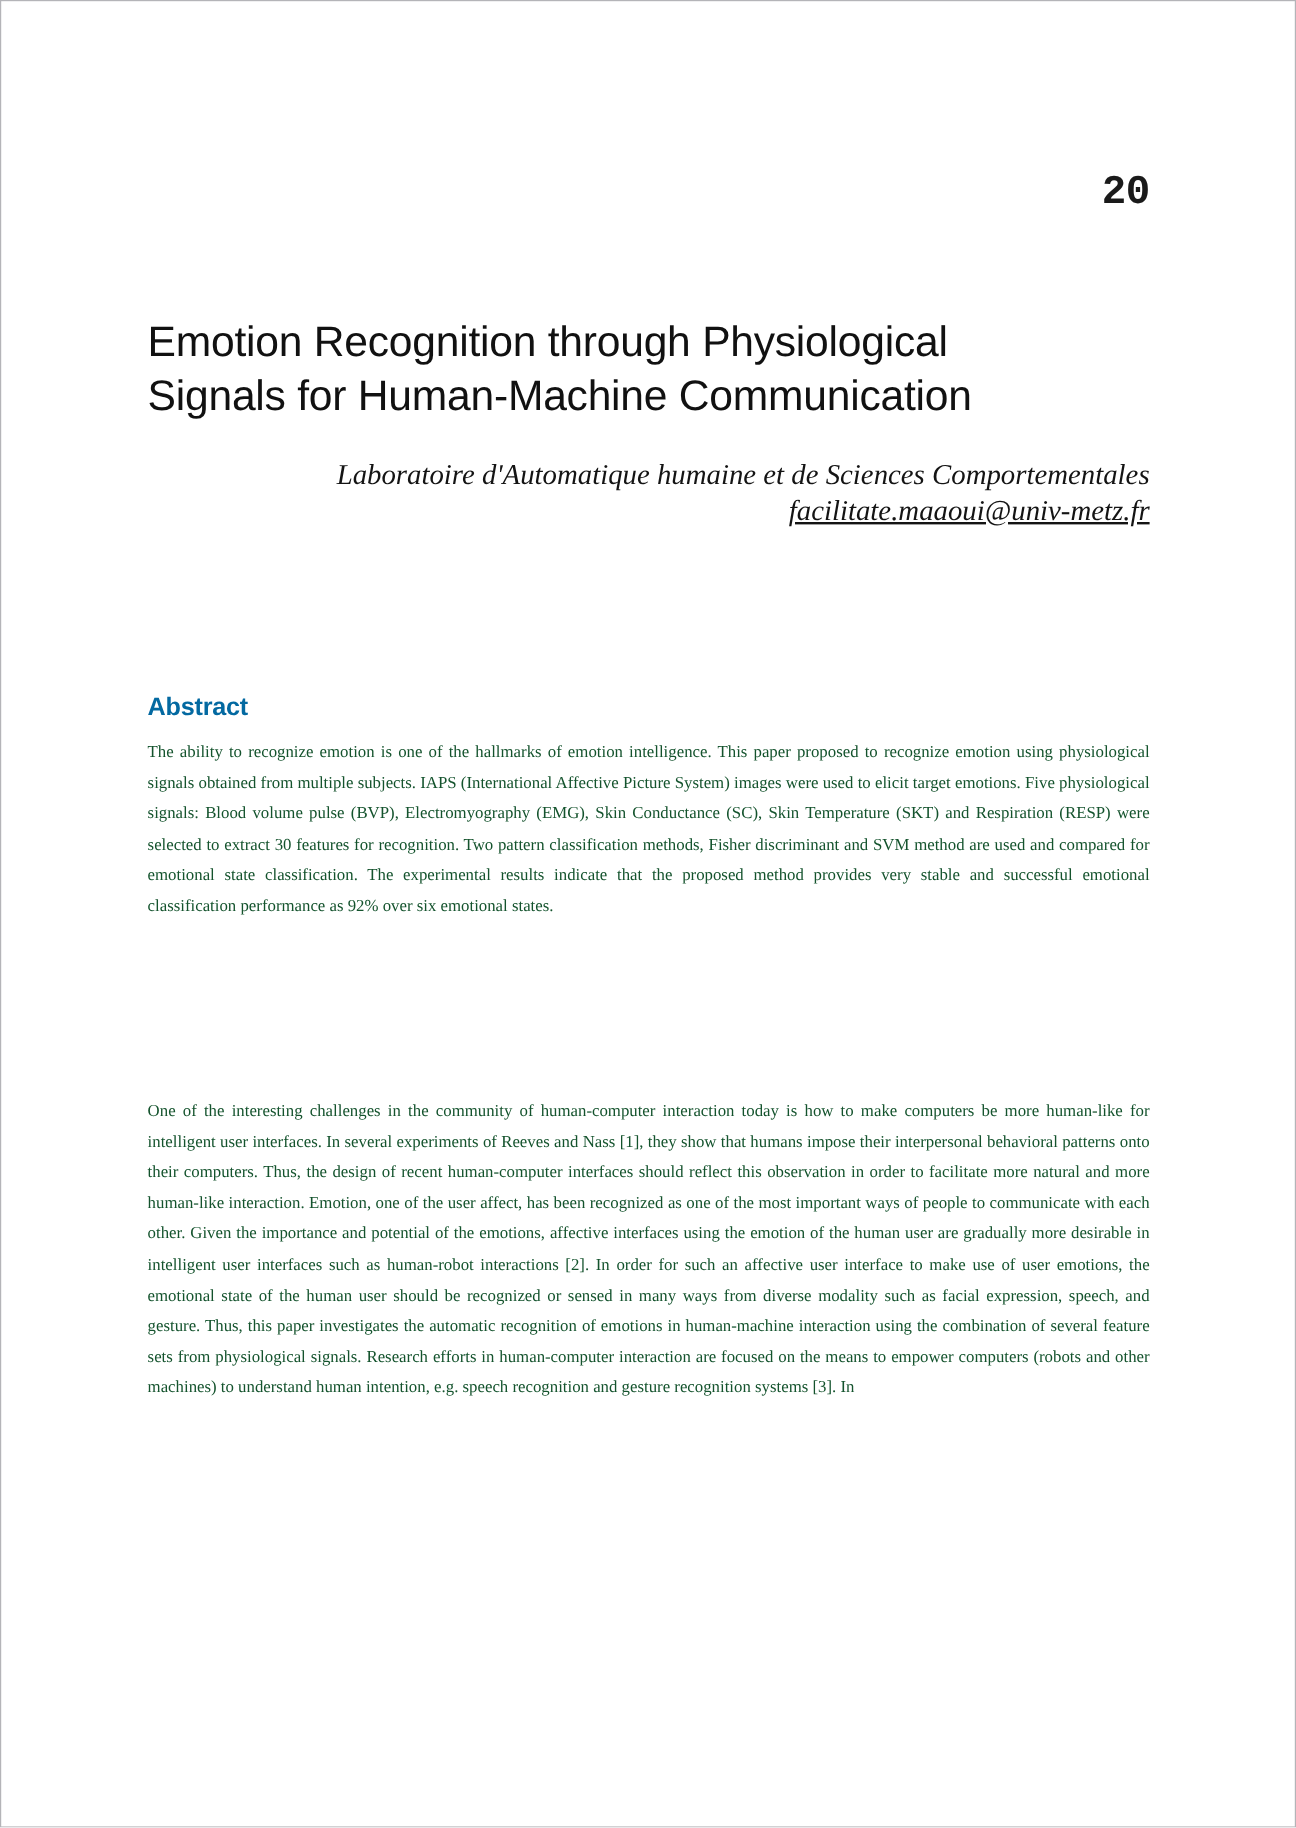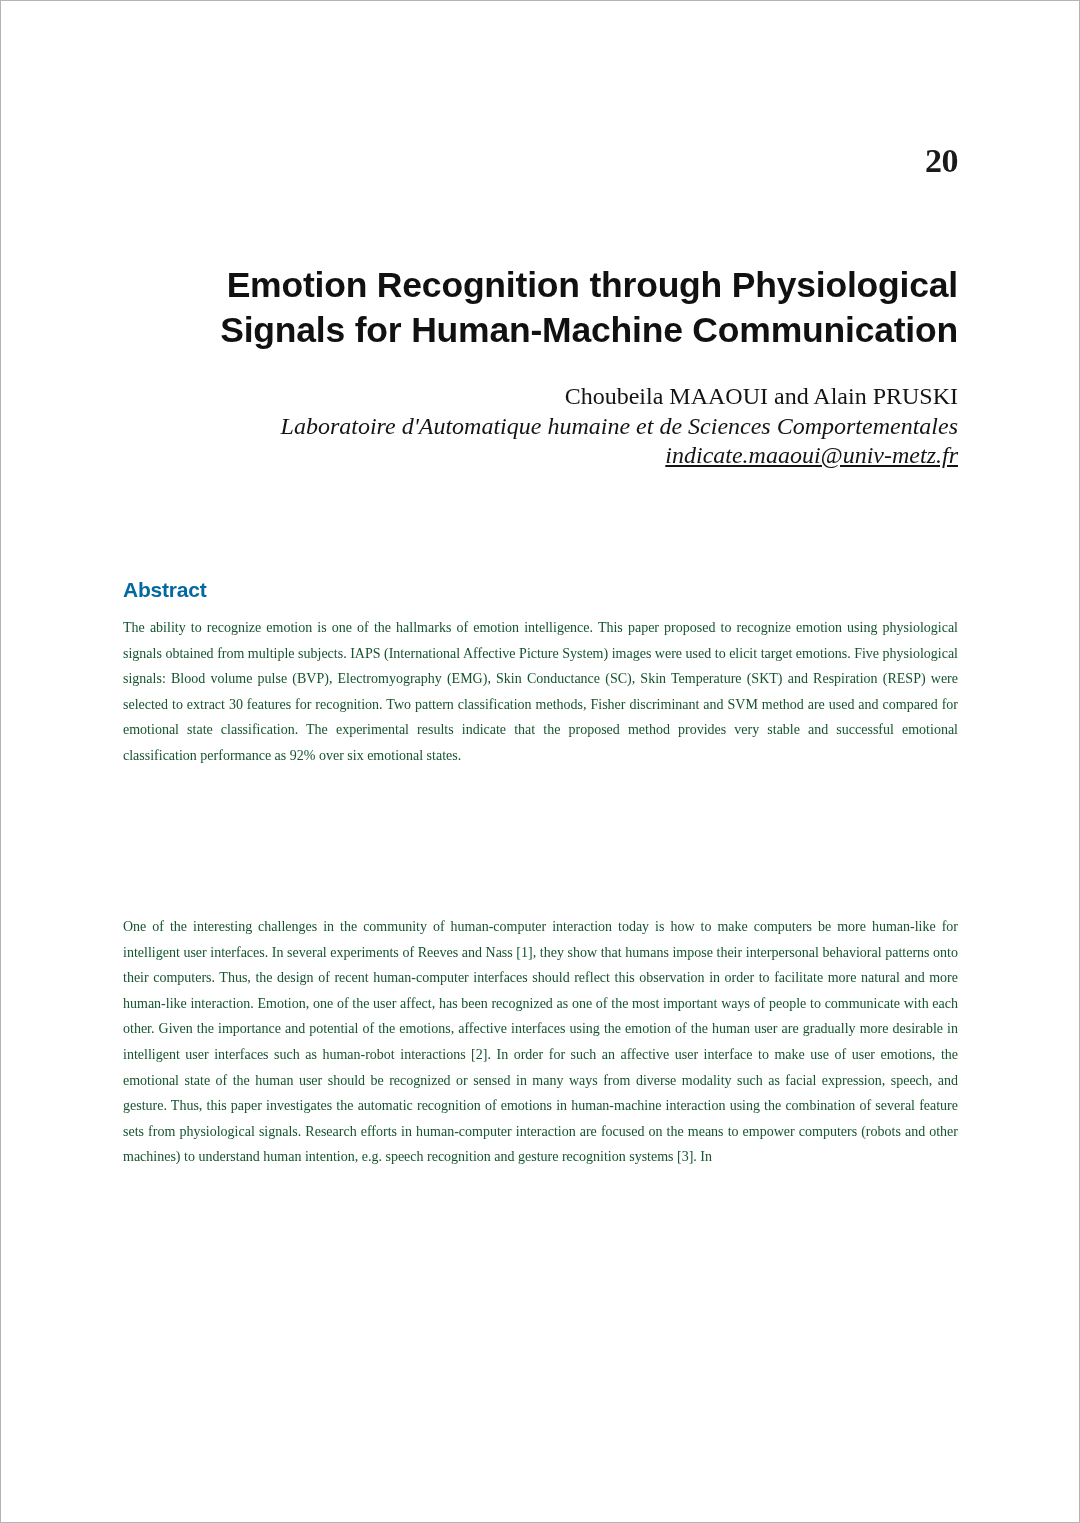--- a/index.html
+++ b/index.html
@@ -27,37 +27,36 @@
     height: 100%;
   }
 
   
   .page-number {
     position: absolute;
     right: 0;
     top: 140px;
     width: 100%;
     text-align: right;
-    font-family: Liberation Serif, serif;
+    font-family: Liberation Mono, monospace;
     font-weight: bold;
     font-size: 34px;
     line-height: 40px;
     color: #1a1a1a;
     letter-spacing: -0.5px;
   }
 
   
   .title {
     position: absolute;
     top: 262px;
     left: 0;
     width: 835px;
-    text-align: right;
     font-family: "Liberation Sans", sans-serif;
-    font-weight: bold;
+    font-weight: normal;
     font-size: 35.5px;
     line-height: 45px;
     color: #111111;
     letter-spacing: -0.2px;
   }
   .title .tline { display: block; white-space: nowrap; }
 
   
   .authors {
     position: absolute;
@@ -121,23 +120,22 @@
   <div class="content">
 
     <div class="page-number">20</div>
 
     <div class="title">
       <span class="tline">Emotion Recognition through Physiological</span>
       <span class="tline">Signals for Human-Machine Communication</span>
     </div>
 
     <div class="authors">
-      <span class="line name">Choubeila MAAOUI and Alain PRUSKI</span>
       <span class="line italic">Laboratoire d'Automatique humaine et de Sciences Comportementales</span>
-      <span class="line email">indicate.maaoui@univ-metz.fr</span>
+      <span class="line email">facilitate.maaoui@univ-metz.fr</span>
     </div>
 
     <div class="heading" id="abstract-heading">Abstract</div>
 
     <div class="body-par" id="abstract-text">The ability to recognize emotion is one of the hallmarks of emotion intelligence. This paper proposed to recognize emotion using physiological signals obtained from multiple subjects. IAPS (International Affective Picture System) images were used to elicit target emotions. Five physiological signals: Blood volume pulse (BVP), Electromyography (EMG), Skin Conductance (SC), Skin Temperature (SKT) and Respiration (RESP) were selected to extract 30 features for recognition. Two pattern classification methods, Fisher discriminant and SVM method are used and compared for emotional state classification. The experimental results indicate that the proposed method provides very stable and successful emotional classification performance as 92% over six emotional states.</div>
 
 
     <div class="body-par" id="intro-text">One of the interesting challenges in the community of human-computer interaction today is how to make computers be more human-like for intelligent user interfaces. In several experiments of Reeves and Nass [1], they show that humans impose their interpersonal behavioral patterns onto their computers. Thus, the design of recent human-computer interfaces should reflect this observation in order to facilitate more natural and more human-like interaction. Emotion, one of the user affect, has been recognized as one of the most important ways of people to communicate with each other. Given the importance and potential of the emotions, affective interfaces using the emotion of the human user are gradually more desirable in intelligent user interfaces such as human-robot interactions [2]. In order for such an affective user interface to make use of user emotions, the emotional state of the human user should be recognized or sensed in many ways from diverse modality such as facial expression, speech, and gesture. Thus, this paper investigates the automatic recognition of emotions in human-machine interaction using the combination of several feature sets from physiological signals. Research efforts in human-computer interaction are focused on the means to empower computers (robots and other machines) to understand human intention, e.g. speech recognition and gesture recognition systems [3]. In</div>
 
   </div>

